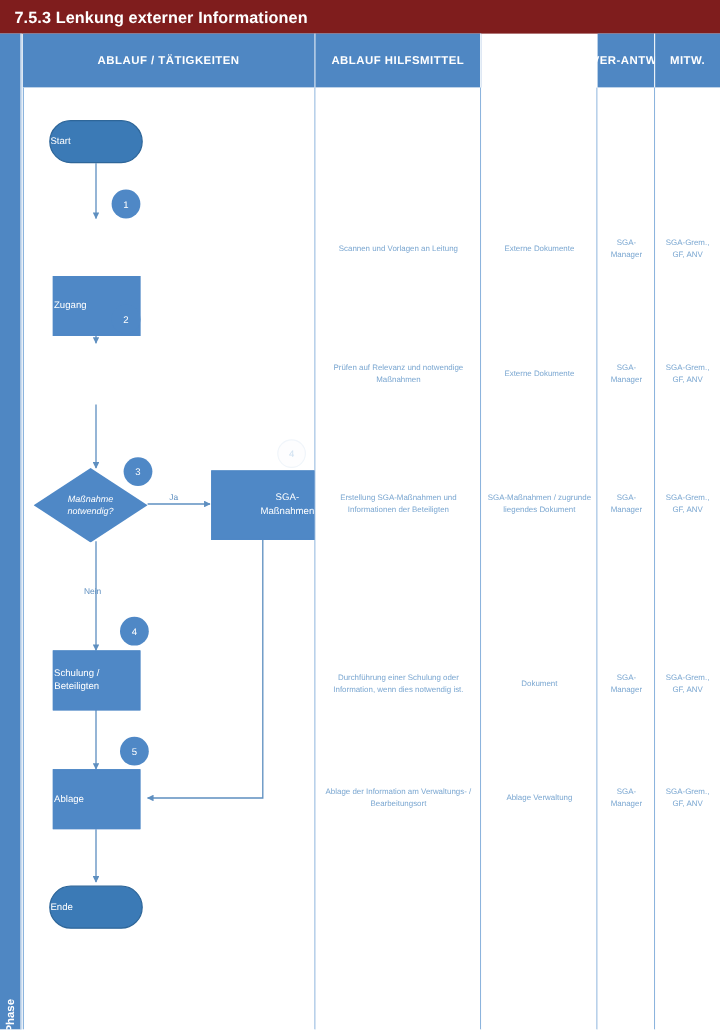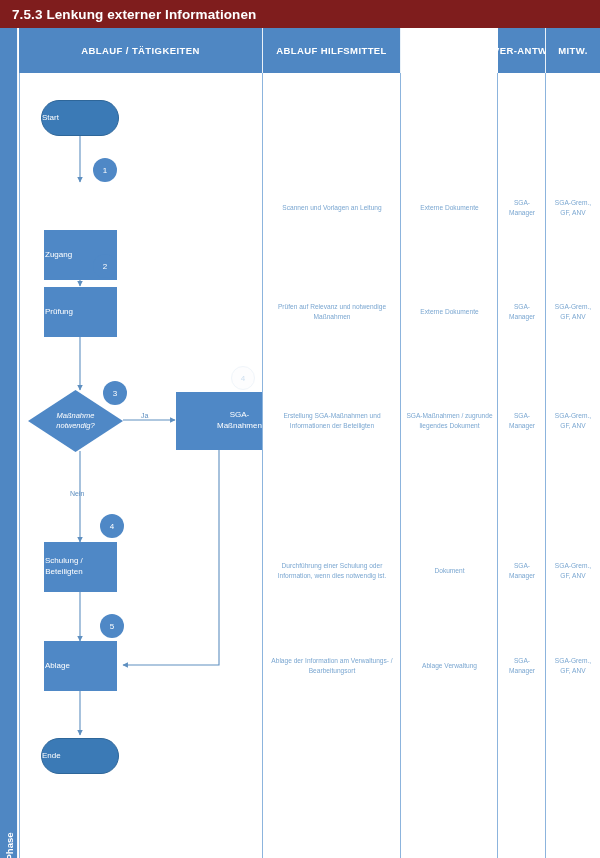--- a/index.html
+++ b/index.html
@@ -218,23 +218,20 @@
   </svg>
 
   <div class="shape terminator" style="left:41px; top:100px; width:78px; height:36px;">
     <span>Start</span>
   </div>
 
   <div class="shape process" style="left:44px; top:183px; width:73px; height:50px;margin-top:47px;">
     <span>Zugang</span>
   </div>
 
-  <div class="shape process" style="left:44px; top:287px; width:73px; height:50px;">
-    <span>Prüfung</span>
-  </div>
 
   <div class="decision-wrap" style="left:28px; top:390px; width:95px; height:62px;">
     <svg width="95" height="62" viewBox="0 0 95 62" xmlns="http://www.w3.org/2000/svg">
       <polygon points="47.5,0 95,31 47.5,62 0,31" fill="#4f88c6"></polygon>
     </svg>
     <div class="decision-label">
       <div>
         <div>Maßnahme</div>
         <div>notwendig?</div>
       </div>

